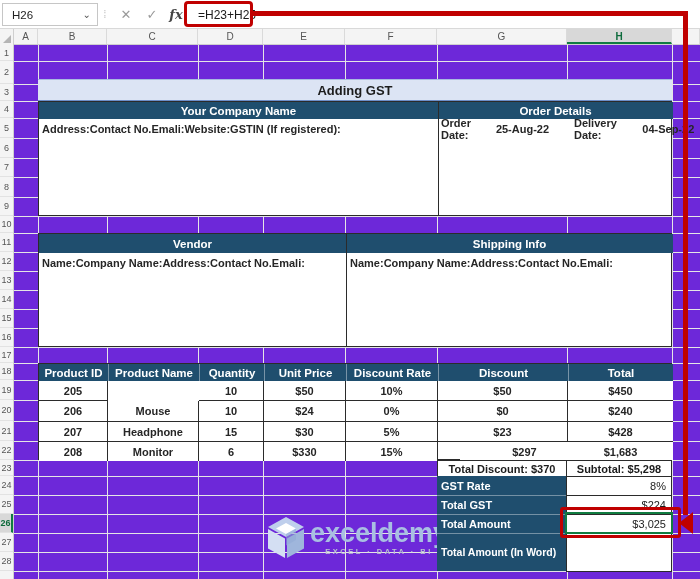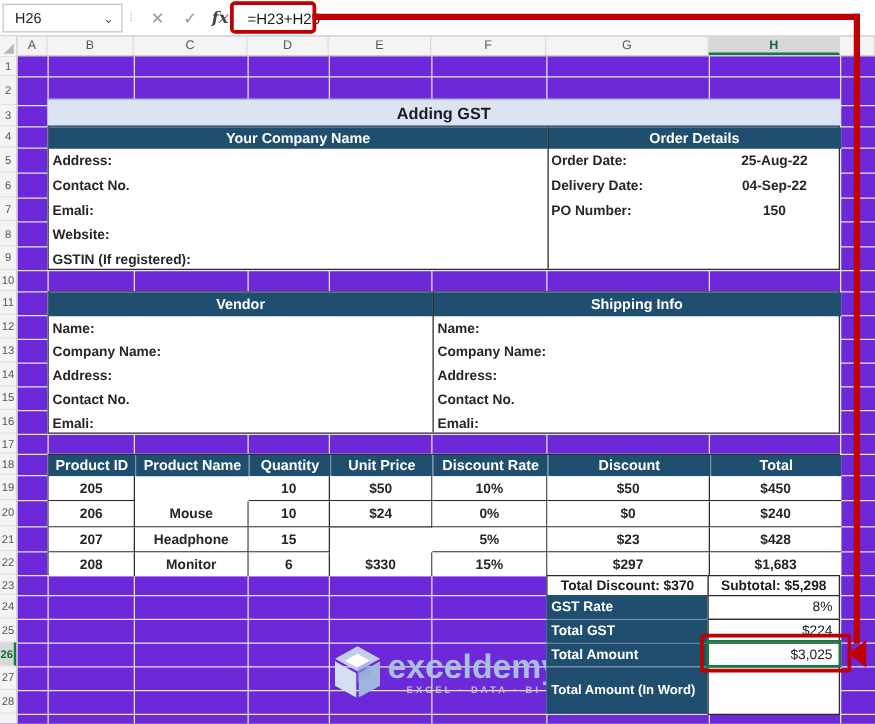--- a/index.html
+++ b/index.html
@@ -35,21 +35,21 @@
   .navy{background:var(--navy);color:#fff;font-weight:700;}
   .hdr{display:flex;align-items:center;justify-content:center;font-size:11.5px;}
   .abox{position:absolute;box-sizing:border-box;background:#fff;border:1px solid #2b2b2b;z-index:2;}
   .fieldrow{font-size:11px;font-weight:700;color:#262626;display:flex;align-items:center;}
 
   
   #title{position:absolute;left:38px;top:60px;width:634px;height:23px;background:var(--titlebg);border-top:1px solid #A8BBE0;border-bottom:2px solid var(--titlebrd);box-sizing:border-box;display:flex;align-items:center;justify-content:center;font-size:13px;font-weight:700;color:#1c1c1c;z-index:2;margin-top:19px;}
 
   
   .vdiv{position:absolute;top:0;bottom:0;width:1px;background:#2b2b2b;}
-  .fields{position:absolute;display:flex;flex-direction:column;}
+  .fields{position:absolute;display:flex;flex-direction:row;}
   .ordrow{display:flex;align-items:center;}
   .ordrow .lab{flex:1;font-size:11px;font-weight:700;color:#262626;}
   .ordrow .val{width:103px;text-align:center;font-size:11px;font-weight:700;color:#262626;}
 
   
   #prodtable{left:38px;top:363px;width:634px;height:97px;}
   .pcell{position:absolute;box-sizing:border-box;display:flex;align-items:center;justify-content:center;}
   .phead{font-size:11.5px;white-space:nowrap;}
   .psep{border-left:1px solid rgba(255,255,255,.4);}
   .pdata{font-size:11px;font-weight:600;color:#262626;border-right:1px solid #2b2b2b;border-bottom:1px solid #2b2b2b;background:#fff;}
@@ -259,29 +259,30 @@
       <div class="pcell pdata" style="left: 0px; top: 37px; width: 69px; height: 21px;">206</div>
       <div class="pcell pdata" style="left: 69px; top: 37px; width: 91px; height: 21px;">Mouse</div>
       <div class="pcell pdata" style="left: 160px; top: 37px; width: 65px; height: 21px;">10</div>
       <div class="pcell pdata" style="left: 225px; top: 37px; width: 82px; height: 21px;">$24</div>
       <div class="pcell pdata" style="left: 307px; top: 37px; width: 92px; height: 21px;">0%</div>
       <div class="pcell pdata" style="left: 399px; top: 37px; width: 130px; height: 21px;">$0</div>
       <div class="pcell pdata lastc" style="left: 529px; top: 37px; width: 105px; height: 21px;">$240</div>
       <div class="pcell pdata" style="left: 0px; top: 58px; width: 69px; height: 20px;">207</div>
       <div class="pcell pdata" style="left: 69px; top: 58px; width: 91px; height: 20px;">Headphone</div>
       <div class="pcell pdata" style="left: 160px; top: 58px; width: 65px; height: 20px;">15</div>
+      <div class="pcell pdata" style="left: 225px; top: 58px; width: 82px; height: 20px;">$30</div>
       <div class="pcell pdata" style="left: 307px; top: 58px; width: 92px; height: 20px;">5%</div>
       <div class="pcell pdata" style="left: 399px; top: 58px; width: 130px; height: 20px;">$23</div>
       <div class="pcell pdata lastc" style="left: 529px; top: 58px; width: 105px; height: 20px;">$428</div>
       <div class="pcell pdata lastr" style="left: 0px; top: 78px; width: 69px; height: 19px;">208</div>
       <div class="pcell pdata lastr" style="left: 69px; top: 78px; width: 91px; height: 19px;">Monitor</div>
       <div class="pcell pdata lastr" style="left: 160px; top: 78px; width: 65px; height: 19px;">6</div>
       <div class="pcell pdata lastr" style="left: 225px; top: 78px; width: 82px; height: 19px;">$330</div>
       <div class="pcell pdata lastr" style="left: 307px; top: 78px; width: 92px; height: 19px;">15%</div>
-      <div class="pcell pdata lastr" style="left: 399px; top: 78px; width: 130px; height: 19px;">$297</div>
+      <div class="pcell pdata lastr" style="left: 421px; top: 78px; width: 130px; height: 19px;">$297</div>
       <div class="pcell pdata lastc lastr" style="left: 529px; top: 78px; width: 105px; height: 19px;">$1,683</div>
     </div>
 
   <div class="sumcell" style="left:437px;top:460px;width:130px;height:17px;">Total Discount: $370</div>
   <div class="sumcell" style="left:566px;top:460px;width:106px;height:17px;">Subtotal: $5,298</div>
 
   <div id="gstrows">
       <div class="navy gstlab" style="left: 437px; top: 476px; width: 130px; height: 19px;">GST Rate</div>
       <div class="gstval" style="left: 566px; top: 476px; width: 106px; height: 20px;">8%</div>
       <div class="navy gstlab sep" style="left: 437px; top: 495px; width: 130px; height: 19px;">Total GST</div>

